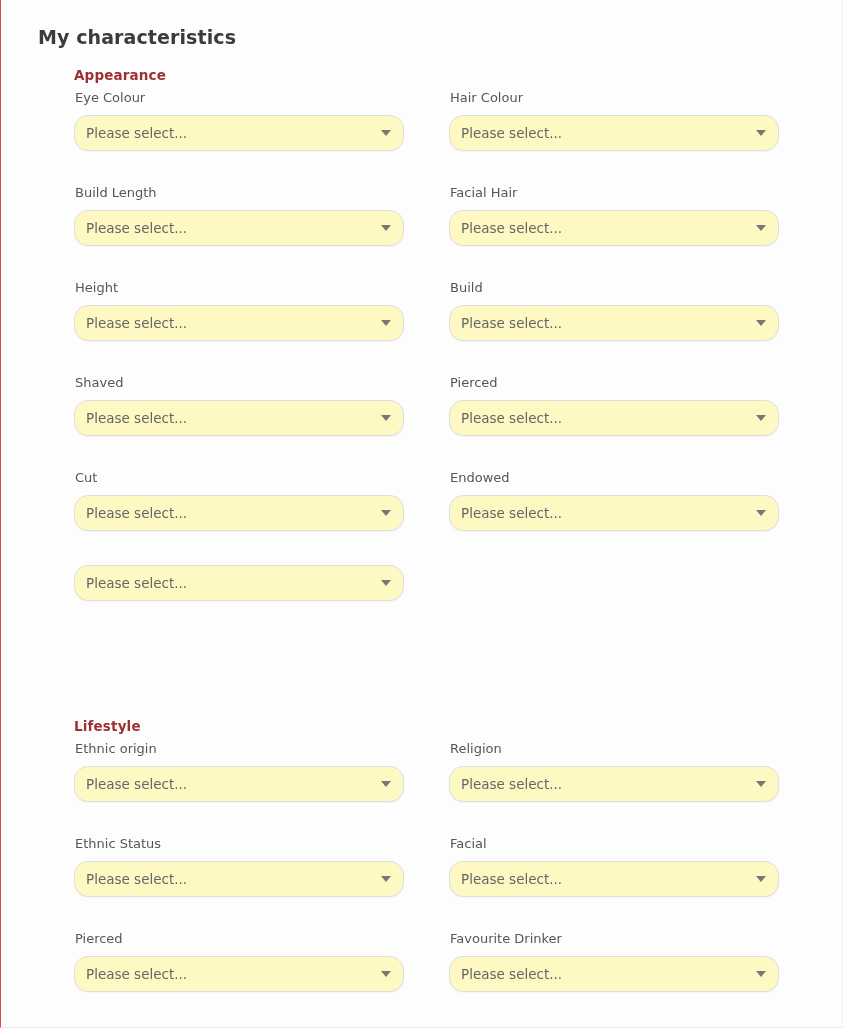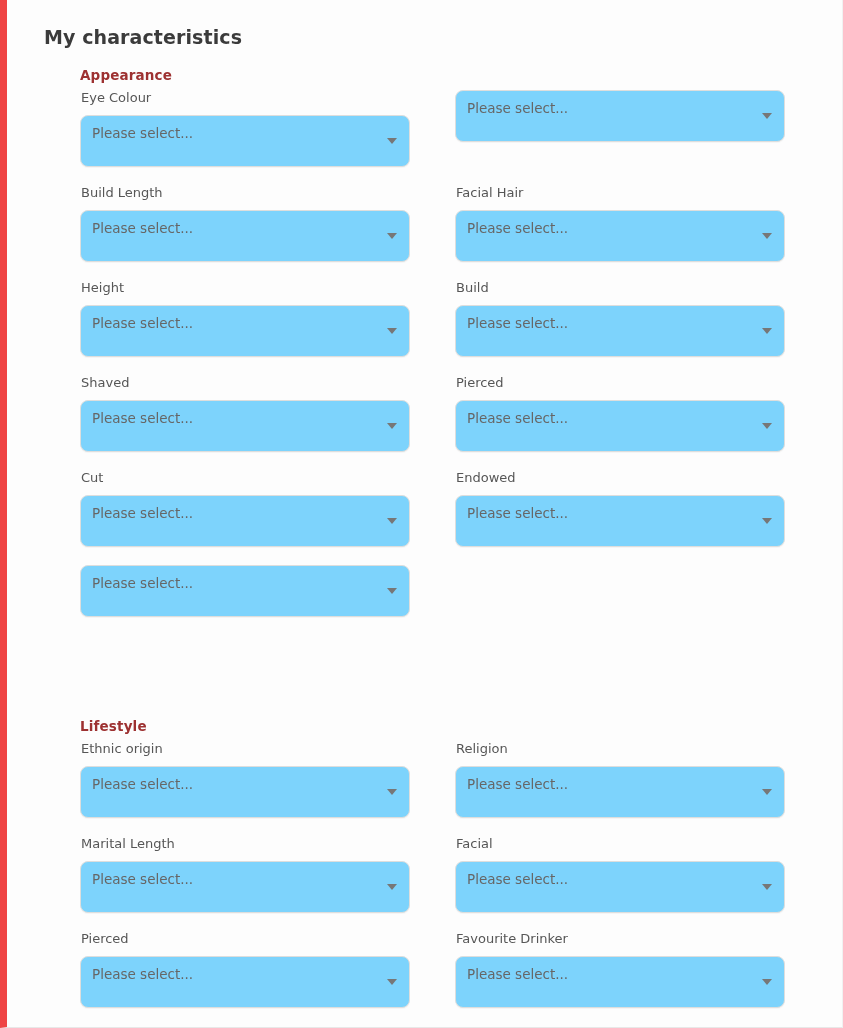--- a/index.html
+++ b/index.html
@@ -14,21 +14,21 @@
     background: #fdfdfd;
     font-family: "DejaVu Sans", "Liberation Sans", sans-serif;
     overflow: hidden;
   }
 
   #page {
     position: relative;
     width: 843px;
     height: 1028px;
     background: #fdfdfd;
-    border-left: 7px solid #ef4444;
+    border-left: 1px solid #ef4444;
     border-right: 1px solid #f1f1f1;
     border-bottom: 1px solid #e8e8e8;
   }
 
   
   .page-title {
     position: absolute;
     left: 37px;
     top: 13px;
     font-size: 19px;
@@ -78,24 +78,24 @@
     color: #565656;
     line-height: 16px;
     margin: 0 0 9px 1px;
     white-space: nowrap;
   }
 
   
   .select-control {
     position: relative;
     width: 330px;
-    height: 52px;
-    background: #7dd3fc;
+    height: 36px;
+    background: #fef9c3;
     border: 1px solid #dededd;
-    border-radius: 8px;
+    border-radius: 14px;
     box-shadow: 0 1px 1px rgba(0,0,0,0.035);
     cursor: pointer;
     user-select: none;
   }
 
   .select-value {
     position: absolute;
     left: 11px;
     top: 0;
     right: 34px;
@@ -132,20 +132,21 @@
         <h2 class="section-title">Appearance</h2>
         <div class="grid-row">
           <div class="field col-left">
             <label class="field-label">Eye Colour</label>
             <div class="select-control" role="combobox" tabindex="0">
               <span class="select-value">Please select...</span>
               <span class="select-arrow"></span>
             </div>
           </div>
           <div class="field col-right">
+            <label class="field-label">Hair Colour</label>
             <div class="select-control" role="combobox" tabindex="0">
               <span class="select-value">Please select...</span>
               <span class="select-arrow"></span>
             </div>
           </div>
         </div>
         <div class="grid-row">
           <div class="field col-left">
             <label class="field-label">Build Length</label>
             <div class="select-control" role="combobox" tabindex="0">
@@ -232,21 +233,21 @@
           <div class="field col-right">
             <label class="field-label">Religion</label>
             <div class="select-control" role="combobox" tabindex="0">
               <span class="select-value">Please select...</span>
               <span class="select-arrow"></span>
             </div>
           </div>
         </div>
         <div class="grid-row">
           <div class="field col-left">
-            <label class="field-label">Marital Length</label>
+            <label class="field-label">Ethnic Status</label>
             <div class="select-control" role="combobox" tabindex="0">
               <span class="select-value">Please select...</span>
               <span class="select-arrow"></span>
             </div>
           </div>
           <div class="field col-right">
             <label class="field-label">Facial</label>
             <div class="select-control" role="combobox" tabindex="0">
               <span class="select-value">Please select...</span>
               <span class="select-arrow"></span>

